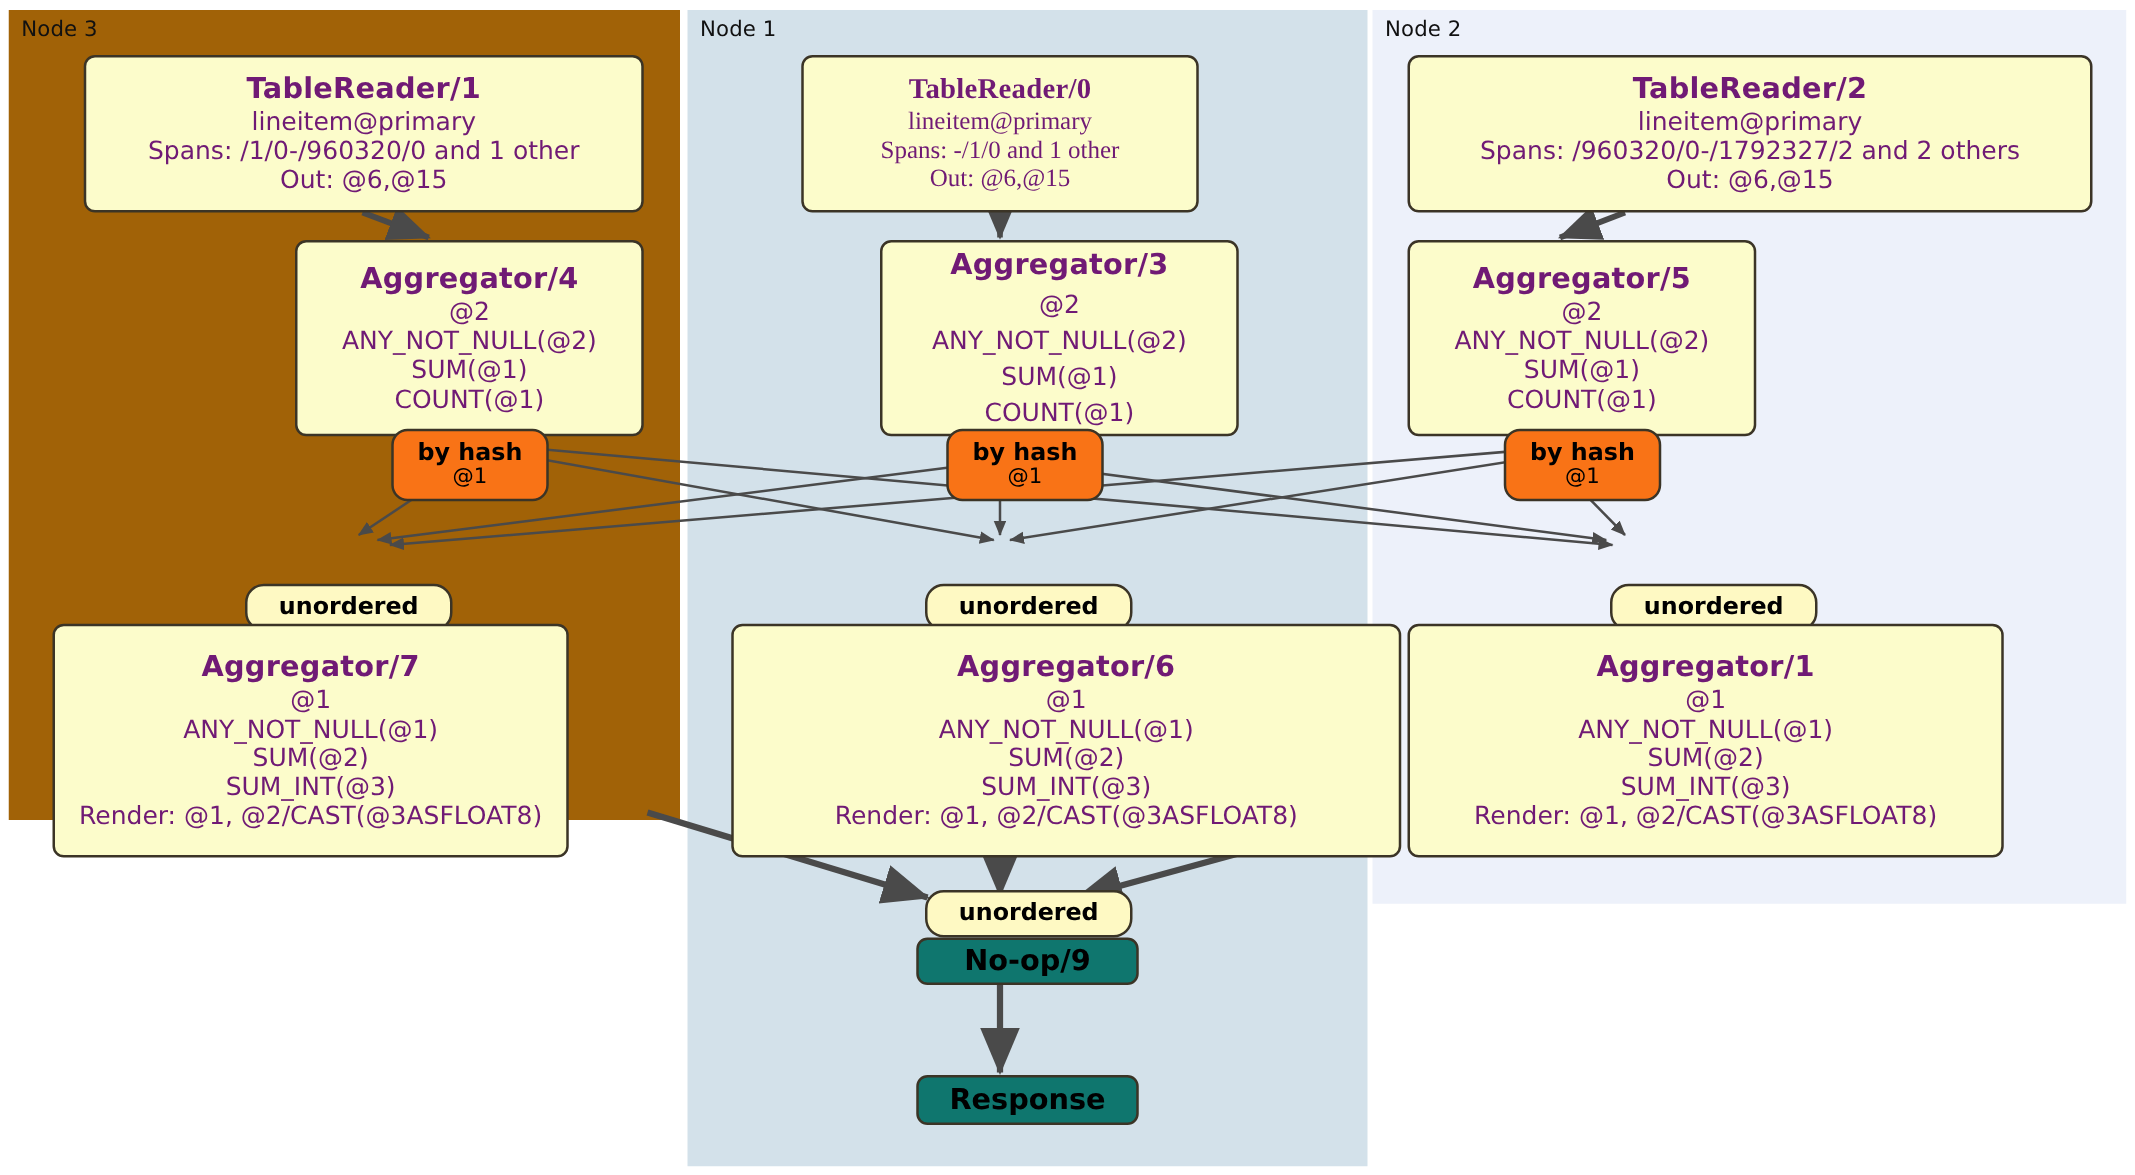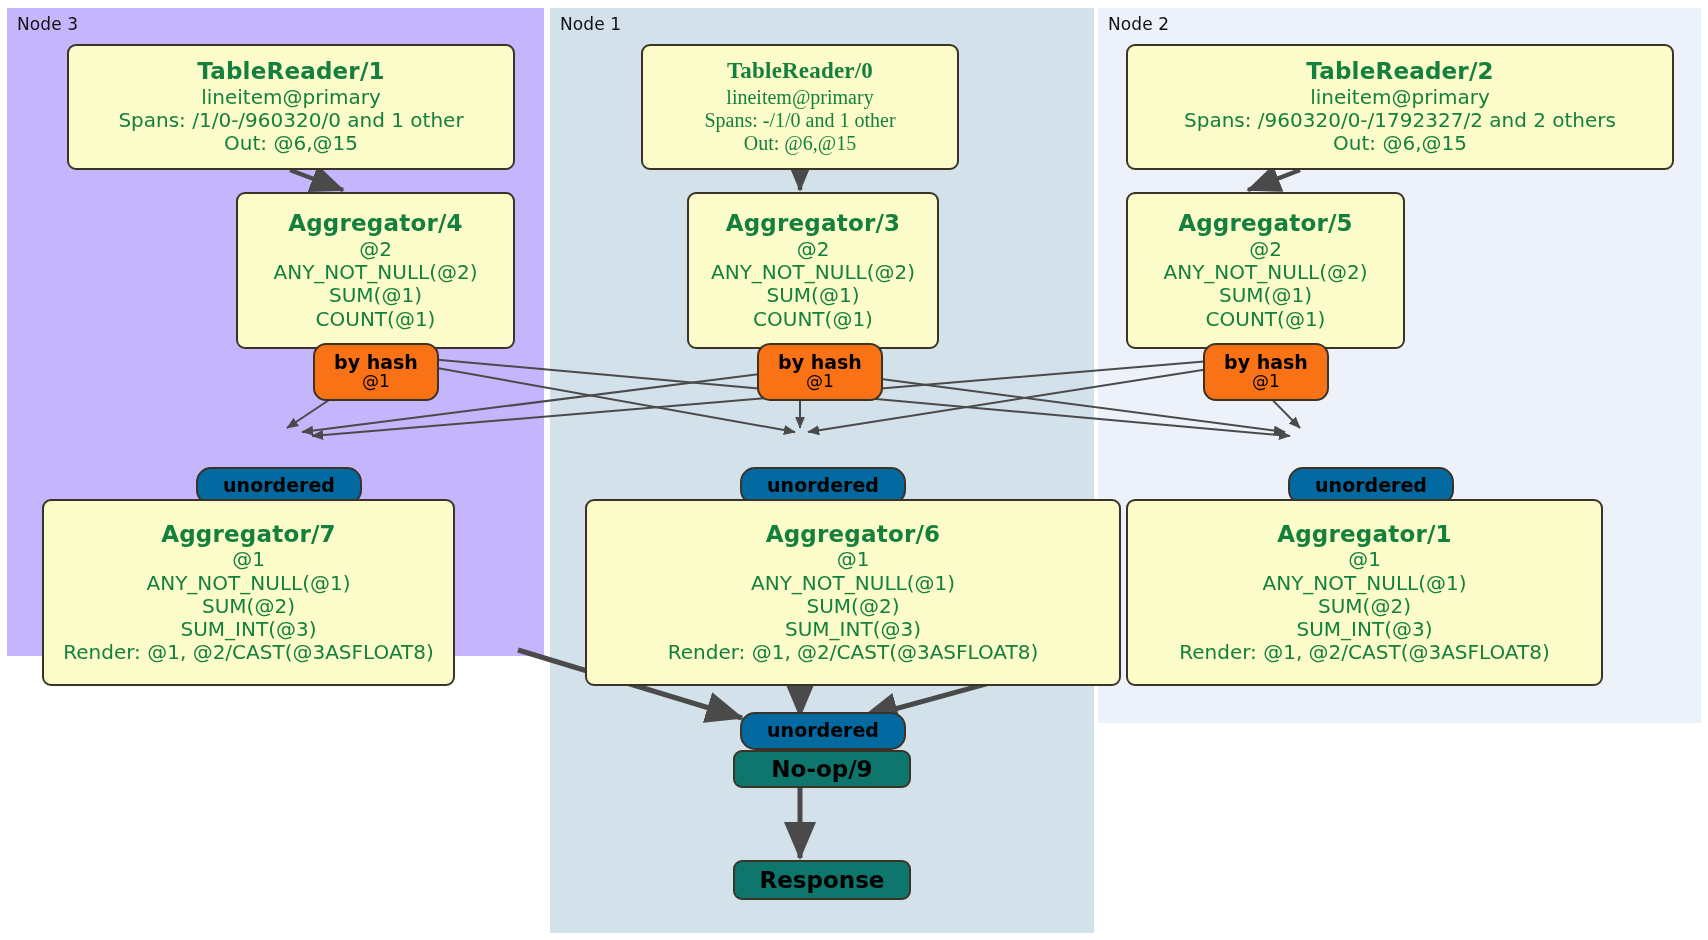--- a/index.html
+++ b/index.html
@@ -14,49 +14,49 @@
     position:absolute;left:10px;top:6px;font-size:17px;color:#111;
     letter-spacing:.1px;white-space:nowrap;
   }
 
   svg.edges{position:absolute;left:0;top:0;width:1708px;height:940px;pointer-events:none;}
 
   .box{
     position:absolute;box-sizing:border-box;
     background:#fcfccb;border:2px solid #3b3426;border-radius:9px;
     display:flex;flex-direction:column;align-items:center;justify-content:center;
-    color:#15803d;text-align:center;line-height:1.16;
+    color:#701a75;text-align:center;line-height:1.16;
     padding:5px 26px;
   }
   .box .ttl{font-weight:bold;font-size:23px;letter-spacing:.2px;margin-bottom:1px;}
   .box .ln{font-size:20px;white-space:nowrap;}
 
   .pill{
     position:absolute;box-sizing:border-box;display:flex;flex-direction:column;
     align-items:center;justify-content:center;text-align:center;color:#000;
     border:2px solid #3b3426;
   }
   .pill.hash{background:#f97316;border-radius:13px;}
-  .pill.ord{background:#0369a1;border-radius:15px;}
+  .pill.ord{background:#fef9c3;border-radius:15px;}
   .pill .p1{font-weight:bold;font-size:19px;line-height:1.05;}
   .pill .p2{font-size:17px;line-height:1.05;}
 
   .small-box{
     position:absolute;box-sizing:border-box;background:#0f766e;
     border:2px solid #3b3426;border-radius:9px;
     display:flex;align-items:center;justify-content:center;
     font-weight:bold;font-size:23px;color:#000;white-space:nowrap;
   }
 </style>
 </head>
 <body>
 
 <div id="stage">
 
-  <div class="node-panel" style="left:7px;top:8px;width:537px;height:648px;background:#c4b5fd;">
+  <div class="node-panel" style="left:7px;top:8px;width:537px;height:648px;background:#a16207;">
     <span class="node-label">Node 3</span>
   </div>
 
   <div class="node-panel" style="left:550px;top:8px;width:544px;height:925px;background:#d3e1ea;">
     <span class="node-label">Node 1</span>
   </div>
 
   <div class="node-panel" style="left:1098px;top:8px;width:603px;height:715px;background:#edf1fa;">
     <span class="node-label">Node 2</span>
   </div>
@@ -125,21 +125,21 @@
   </div>
 
   <div class="box" style="left:236px;top:192px;width:279px;height:157px;text-align:right;">
     <div class="ttl">Aggregator/4</div>
     <div class="ln">@2</div>
     <div class="ln">ANY_NOT_NULL(@2)</div>
     <div class="ln">SUM(@1)</div>
     <div class="ln">COUNT(@1)</div>
   </div>
 
-  <div class="box" style="left:687px;top:192px;width:252px;height:157px;">
+  <div class="box" style="left:704px;top:192px;width:287px;height:157px;justify-content:space-between;">
     <div class="ttl">Aggregator/3</div>
     <div class="ln">@2</div>
     <div class="ln">ANY_NOT_NULL(@2)</div>
     <div class="ln">SUM(@1)</div>
     <div class="ln">COUNT(@1)</div>
   </div>
 
   <div class="box" style="left:1126px;top:192px;width:279px;height:157px;">
     <div class="ttl">Aggregator/5</div>
     <div class="ln">@2</div>

